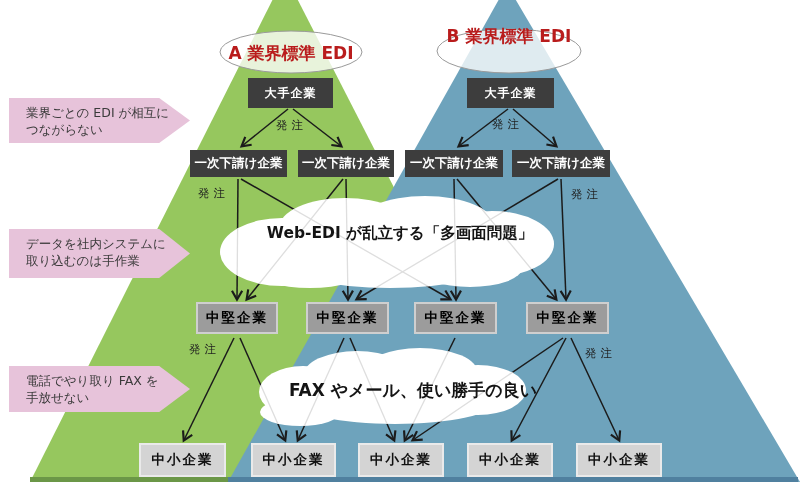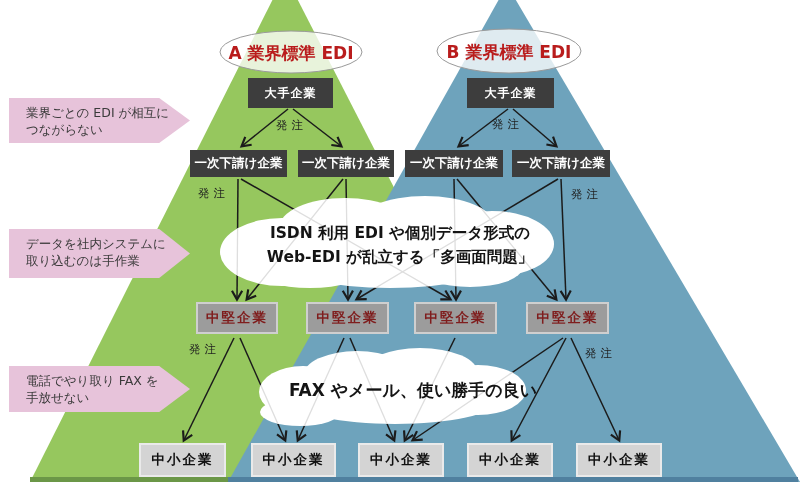--- a/index.html
+++ b/index.html
@@ -8,21 +8,21 @@
     font-family:"DejaVu Sans","Liberation Sans",sans-serif;
     background:#ffffff;
   }
   #stage svg{position:absolute;left:0;top:0;}
   .abs{position:absolute;box-sizing:border-box;}
   
   .box{display:flex;align-items:center;justify-content:center;text-align:center;}
   .box-dark{background:#3d3d3d;color:#ffffff;font-weight:bold;}
   .box-major{font-size:12px;letter-spacing:1px;}
   .box-tier1{font-size:12.5px;}
-  .box-mid{background:#9c9c9c;border:2px solid #cfcfcf;color:#7f1d1d;font-weight:bold;font-size:13.5px;letter-spacing:2px;}
+  .box-mid{background:#9c9c9c;border:2px solid #cfcfcf;color:#000000;font-weight:bold;font-size:13.5px;letter-spacing:2px;}
   .box-small{background:#d4d4d4;border:2px solid #eaeaea;color:#111;font-weight:bold;font-size:13.5px;letter-spacing:2px;}
   
   .etitle{font-size:17px;font-weight:bold;color:#b91c1c;text-align:center;white-space:nowrap;}
   
   .order{font-size:11.5px;color:#1f1f1f;letter-spacing:4px;white-space:nowrap;}
   
   .callout{
     background:#e7c3da;color:#3a3a3a;
     clip-path:polygon(0 0,83% 0,100% 50%,83% 100%,0 100%);
     font-size:12.5px;line-height:17px;
@@ -131,21 +131,21 @@
       <line x1="563" y1="338" x2="413" y2="440"></line>
         <line x1="455" y1="338" x2="405" y2="440"></line>
       <line x1="350" y1="338" x2="394" y2="440"></line>
         <line x1="344" y1="338" x2="298" y2="440"></line>
       <line x1="240" y1="338" x2="285" y2="440"></line>
         <line x1="566" y1="338" x2="512" y2="440"></line>
     </g>
   </svg>
 
   <div class="abs etitle" style="left:221px;top:42px;width:140px;">A 業界標準 EDI</div>
-  <div class="abs etitle" style="left:439px;top:41px;width:140px;">B 業界標準 EDI</div>
+  <div class="abs etitle" style="left:439px;top:25px;width:140px;">B 業界標準 EDI</div>
 
   <div class="abs box box-dark box-major" style="left:248px;top:78px;width:85px;height:30px;">大手企業</div>
   <div class="abs box box-dark box-major" style="left:467px;top:78px;width:87px;height:30px;">大手企業</div>
 
   <div class="abs box box-dark box-tier1" style="left:190px;top:150px;width:97px;height:27px;">一次下請け企業</div>
   <div class="abs box box-dark box-tier1" style="left:298px;top:150px;width:96px;height:27px;">一次下請け企業</div>
   <div class="abs box box-dark box-tier1" style="left:405px;top:150px;width:98px;height:27px;">一次下請け企業</div>
   <div class="abs box box-dark box-tier1" style="left:512px;top:150px;width:98px;height:27px;">一次下請け企業</div>
 
   <div class="abs box box-mid" style="left:196px;top:302px;width:82px;height:32px;">中堅企業</div>
@@ -173,20 +173,19 @@
   <div class="abs callout" style="left:9px;top:229px;width:181px;height:49px;">
     <div class="cl">データを社内システムに</div>
     <div class="cl">取り込むのは手作業</div>
   </div>
   <div class="abs callout" style="left:9px;top:366px;width:181px;height:46px;">
     <div class="cl">電話でやり取り FAX を</div>
     <div class="cl">手放せない</div>
   </div>
 
   <div class="abs cloudtext c1" style="left:230px;top:221px;width:340px;">
-    <div>ISDN 利用 EDI や個別データ形式の</div>
     <div>Web-EDI が乱立する「多画面問題」</div>
   </div>
   <div class="abs cloudtext c2" style="left:263px;top:379px;width:300px;">
     <div>FAX やメール、使い勝手の良い</div>
   </div>
 
 </div>
 
 </body></html>

